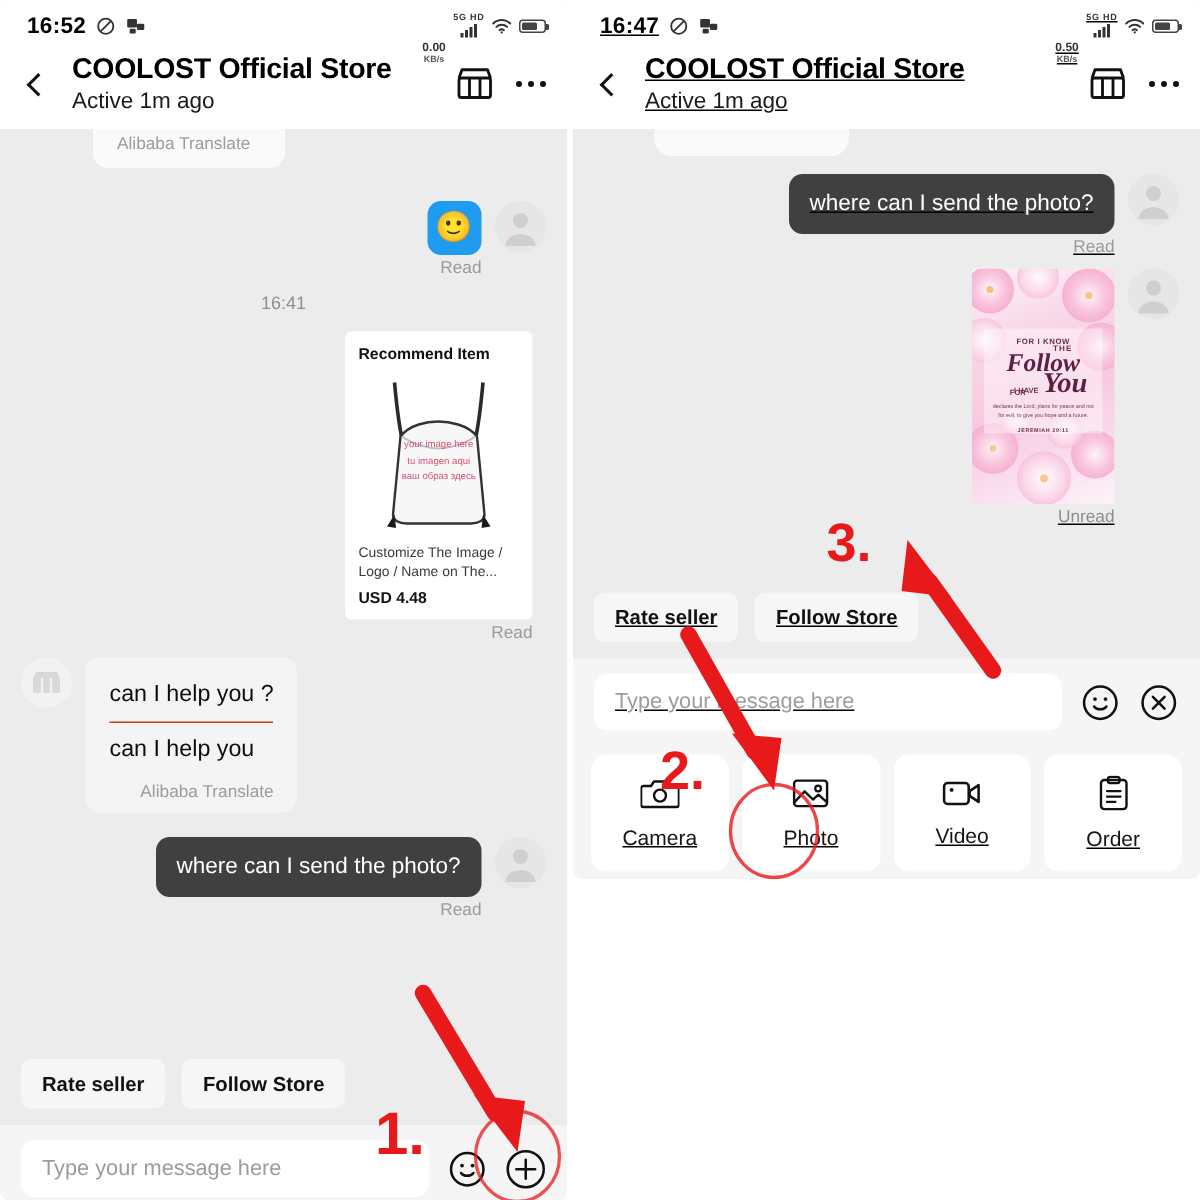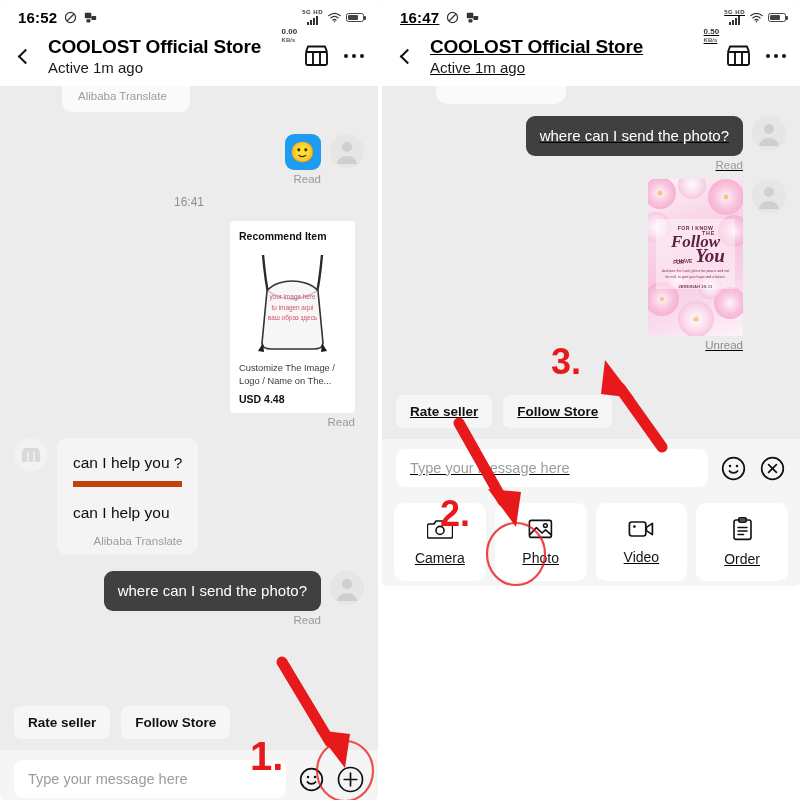--- a/index.html
+++ b/index.html
@@ -21,21 +21,21 @@
   
   .statusbar {
     height:34px; background:#ffffff;
     display:flex; align-items:center; justify-content:space-between;
     padding:0 14px 0 18px;
   }
   .sb-left { display:flex; align-items:center; gap:7px; }
   .sb-time { font-size:15px; font-weight:600; color:#000; letter-spacing:0.2px; }
   .sb-ic { width:13px; height:13px; display:block; }
   .sb-right { display:flex; align-items:center; gap:5px; }
-  .sb-kb { text-align:left; line-height:1;margin-top:37px; }
+  .sb-kb { text-align:center; line-height:1;margin-top:37px; }
   .sb-kb .k1 { font-size:8px; font-weight:700; color:#333; display:block; }
   .sb-kb .k2 { font-size:6px; font-weight:600; color:#555; display:block; margin-top:1px; }
   .sb-net { display:flex; flex-direction:column; align-items:center; line-height:1; }
   .sb-net .nlab { font-size:6px; font-weight:700; color:#333; letter-spacing:0.5px; }
   .bars { display:flex; align-items:flex-end; gap:1px; height:9px; margin-top:1px; }
   .bars i { width:2px; background:#333; display:block; }
   .bars i:nth-child(1){height:3px}.bars i:nth-child(2){height:5px}
   .bars i:nth-child(3){height:7px}.bars i:nth-child(4){height:9px}
   .batt { width:18px; height:9px; border:1.3px solid #444; border-radius:2.5px; position:relative; padding:1px; }
   .batt:after { content:""; position:absolute; right:-3px; top:2.5px; width:2px; height:4px; background:#444; border-radius:0 1px 1px 0; }
@@ -71,21 +71,21 @@
   .avatar svg { display:block; }
 
   .bubble-wrap { display:flex; flex-direction:column; }
   .bubble-wrap.out { align-items:flex-end; margin-right:9px; }
   .bubble-wrap.in  { align-items:flex-start; margin-left:9px; }
 
   .bub-blue { background:#404040; color:#fff; border-radius:9px; padding:11px 14px;
               font-size:15px; font-weight:500; max-width:240px; line-height:1.2; }
   .bub-white { background:#f4f4f4; border-radius:10px; padding:12px 16px 8px 16px; max-width:240px; }
   .bub-white .line { font-size:15.5px; color:#0d0d0d; padding:4px 0 9px 0; }
-  .bub-white .line + .line { border-top:6px solid #c2410c; padding-top:17px; }
+  .bub-white .line + .line { border-top:1px solid #c2410c; padding-top:9px; }
   .bub-white .trans { font-size:11.5px; color:#9b9b9b; text-align:right; margin-top:4px; }
   .partial-bub { height:18px; width:130px; background:#fafafa; border-radius:0 0 12px 12px; }
 
   .emoji-bub { background:#1f9bf0; border-radius:9px; width:36px; height:36px;
                display:flex; align-items:center; justify-content:center; font-size:20px; line-height:1; }
 
   .readmark { font-size:11.5px; color:#9a9a9a; margin-top:3px; }
   .readmark.unread { color:#8d8d8d; }
 
   .timestamp { text-align:center; font-size:12px; color:#8f8f8f; margin:10px 0 12px 0; }

